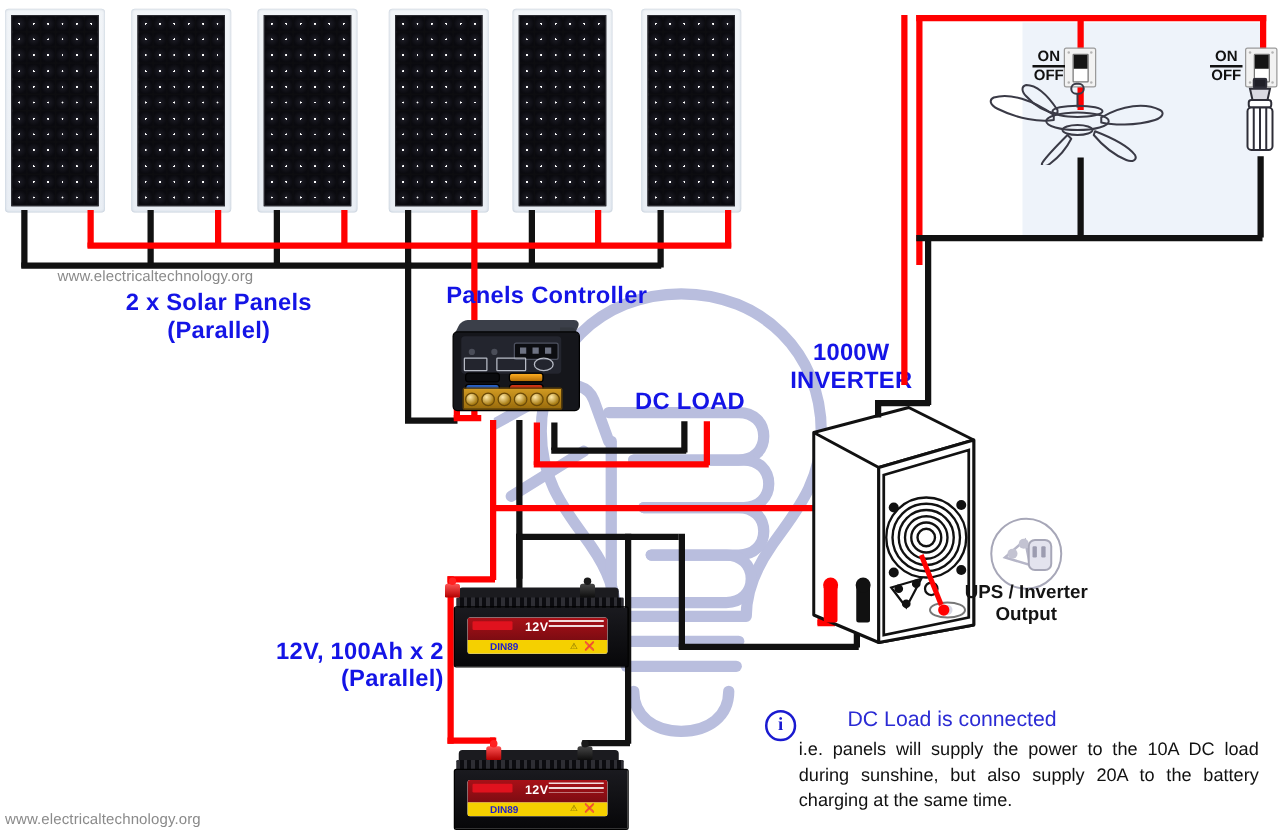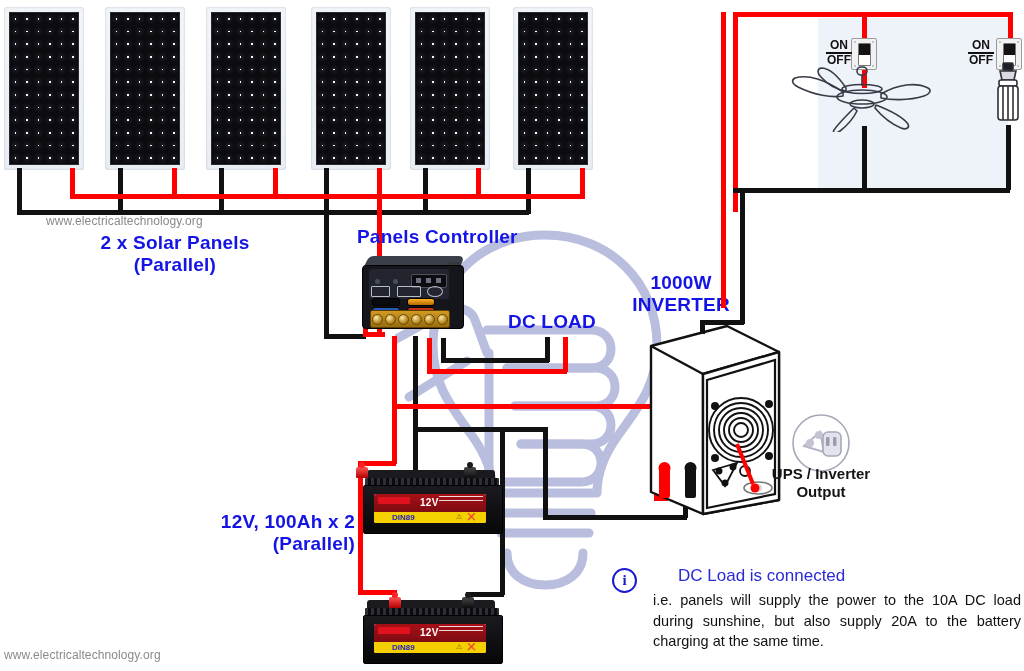--- a/index.html
+++ b/index.html
@@ -842,18 +842,18 @@
       <line x1="13" y1="24" x2="13" y2="58"></line>
         <line x1="18" y1="24" x2="18" y2="58"></line>
         <line x1="23" y1="24" x2="23" y2="58"></line>
     </g>
   </svg>
 
 
   <div class="note" style="left:612px;top:566px;width:400px;">
     <div class="icirc" style="left:0px;top:2px;">i</div>
     <div class="ttl" style="position:absolute;left:30px;top:0px;margin-left:36px;">DC Load is connected</div>
-    <div class="bdy" style="position:absolute;left:41px;top:24px;width:368px;">i.e. panels will supply the power to the 10A DC load during sunshine, but also supply 20A to the battery charging at the same time.</div>
+    <div class="bdy" style="position:absolute;left:27px;top:24px;width:368px;">i.e. panels will supply the power to the 10A DC load during sunshine, but also supply 20A to the battery charging at the same time.</div>
   </div>
 
   <div class="watermark-txt" style="left:4px;top:648px;">www.electricaltechnology.org</div>
 
 </div>
 
 </body></html>

